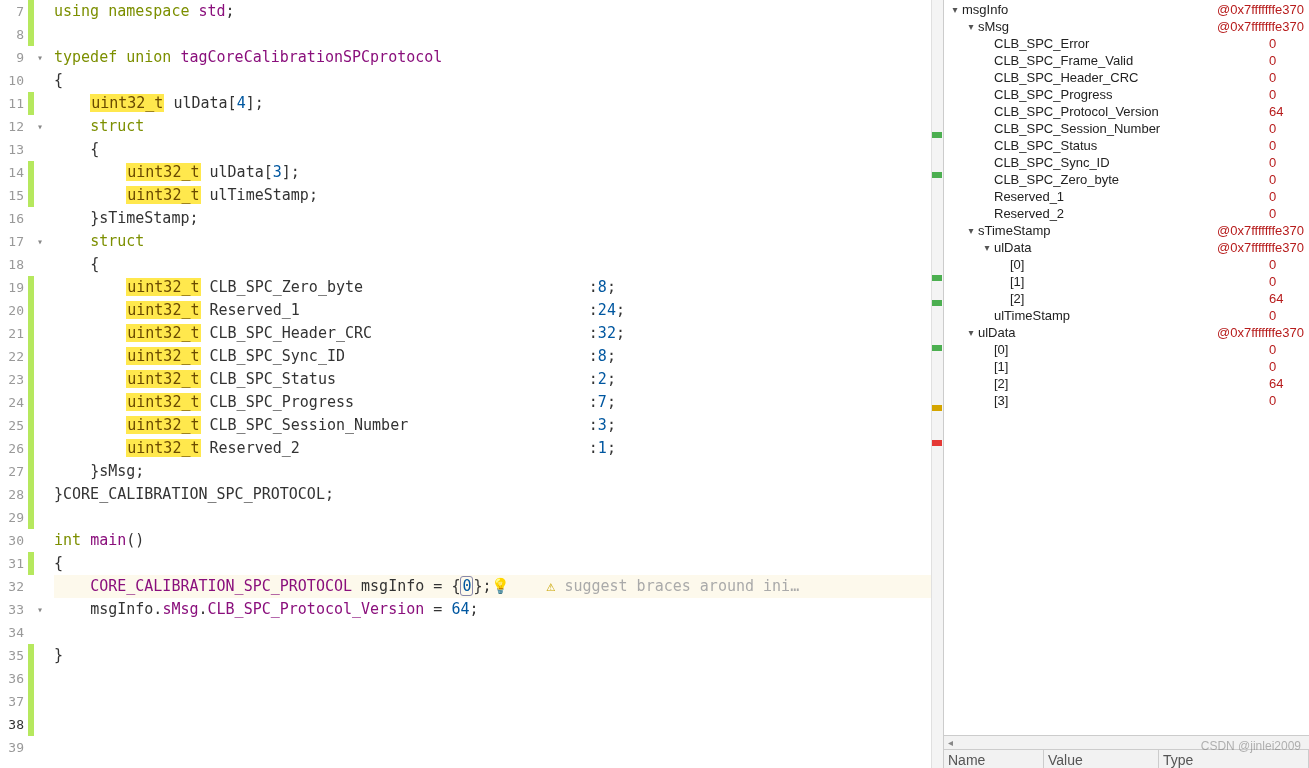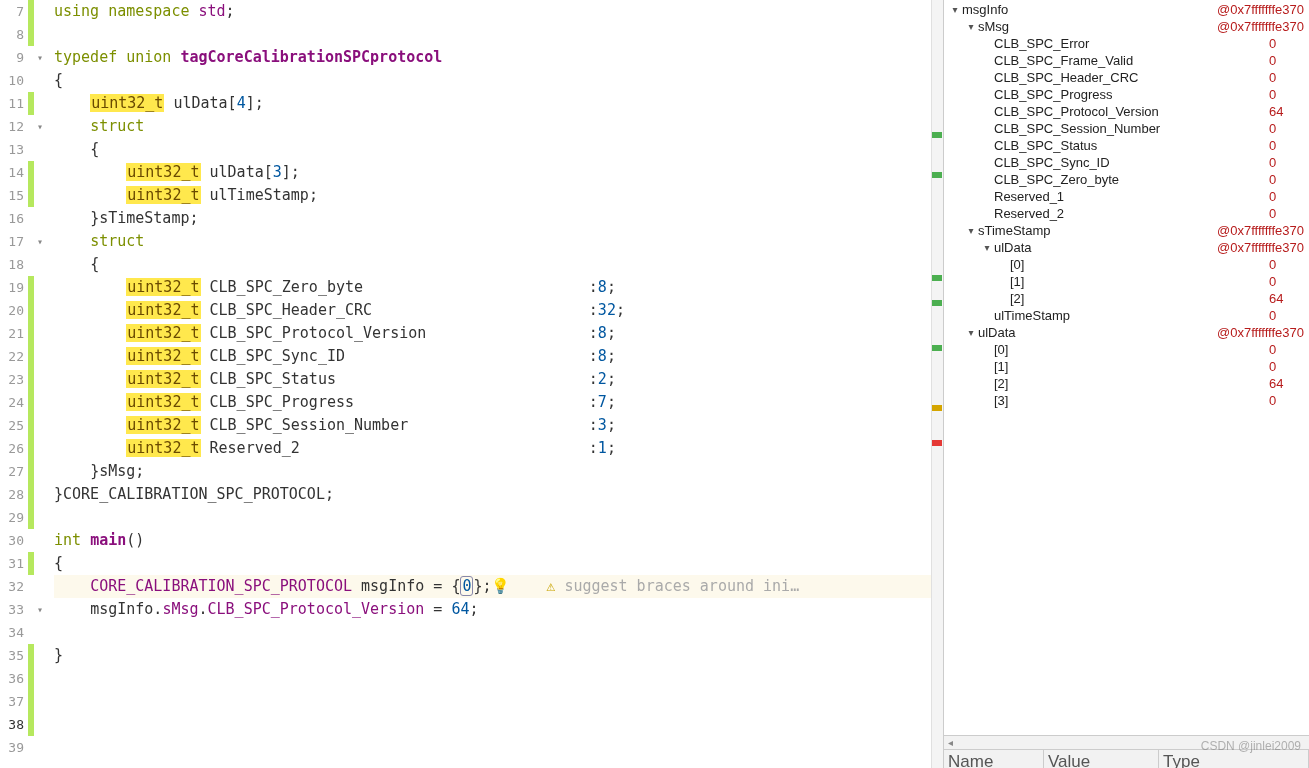--- a/index.html
+++ b/index.html
@@ -12,42 +12,42 @@
 .ln.current { color:#333; }
 .chg { width:6px; height:100%; }
 .chg.y { background:#b6e85e; }
 .fold { width:12px; text-align:center; color:#888; font-size:10px; cursor:pointer; }
 .code-area { flex:1; padding-left:8px; overflow:hidden; position:relative; }
 .cl { height:23px; line-height:23px; white-space:pre; font-size:15px; }
 .cl.cursor-line { background:#fafaf0; }
 .kw { color:#7c8f00;text-align:right; }
 .type { color:#6a4a00; background:#ffe84d; padding:0 1px; }
 .type2 { color:#8a0f7c; }
-.fn { color:#8a0f7c; font-weight:bold; }
+.fn { color:#8a0f7c; font-weight:normal; }
 .ident { color:#8a0f7c; }
 .num { color:#0057a0; }
 .punct { color:#333; }
 .txt { color:#333; }
 .warn-icon { color:#c9a400; }
 .warn-text { color:#aaa;text-align:center; }
 .bulb { color:#ffb400; }
 .hl-num { border:1px solid #88a; border-radius:3px; padding:0 1px; }
 .marker-strip { position:absolute; right:0; top:0; width:12px; height:100%; background:#f4f4f4; border-left:1px solid #e0e0e0; }
 .mk { position:absolute; right:1px; width:10px; height:6px; }
 .mk.g { background:#4caf50; }
 .mk.y { background:#d4a500; }
 .mk.r { background:#e53935; }
 .debug-pane { flex:1; display:flex; flex-direction:column; background:#fff; font-family:sans-serif; font-size:13px; overflow:hidden; }
 .tree { flex:1; overflow:auto; padding:1px 0; }
 .tr { display:flex; height:17px; align-items:center; white-space:nowrap; }
 .tw { width:14px; text-align:center; color:#555; font-size:10px; cursor:pointer; }
 .tname { flex:1; min-width:0; color:#222; overflow:hidden; }
 .tval { min-width:40px; padding-right:5px; color:#b71c1c; }
 .tval.addr { color:#b71c1c; }
-.hdr-row { display:flex; height:19px; border-top:1px solid #ccc; background:#f2f2f2; font-size:17px; color:#555; }
+.hdr-row { display:flex; height:19px; border-top:1px solid #ccc; background:#f2f2f2; font-size:14px; color:#555; }
 .hdr-cell { border-right:1px solid #ccc; padding:2px 4px; }
 .scroll-hint { height:14px; border-top:1px solid #ccc; background:#f2f2f2; display:flex; align-items:center; font-size:10px; color:#888; padding-left:4px; }
 .watermark { position:absolute; right:8px; bottom:15px; color:rgba(120,120,120,0.55); font-size:12px; font-family:sans-serif; }
 </style>
 </head>
 <body>
 
 <div class="container">
   <div class="editor-pane">
     <div class="gutter" id="gutter">
@@ -224,22 +224,22 @@
         <div class="cl"><span class="punct">{</span></div>
         <div class="cl"><span class="txt">    </span><span class="type">uint32_t</span><span class="txt"> </span><span class="txt">ulData</span><span class="punct">[</span><span class="num">4</span><span class="punct">];</span></div>
         <div class="cl"><span class="txt">    </span><span class="kw">struct</span></div>
         <div class="cl"><span class="txt">    </span><span class="punct">{</span></div>
         <div class="cl"><span class="txt">        </span><span class="type">uint32_t</span><span class="txt"> </span><span class="txt">ulData</span><span class="punct">[</span><span class="num">3</span><span class="punct">];</span></div>
         <div class="cl"><span class="txt">        </span><span class="type">uint32_t</span><span class="txt"> </span><span class="txt">ulTimeStamp</span><span class="punct">;</span></div>
         <div class="cl"><span class="txt">    </span><span class="punct">}</span><span class="txt">sTimeStamp</span><span class="punct">;</span></div>
         <div class="cl"><span class="txt">    </span><span class="kw">struct</span></div>
         <div class="cl"><span class="txt">    </span><span class="punct">{</span></div>
         <div class="cl"><span class="txt">        </span><span class="type">uint32_t</span><span class="txt"> </span><span class="txt">CLB_SPC_Zero_byte                         </span><span class="punct">:</span><span class="num">8</span><span class="punct">;</span></div>
+        <div class="cl"><span class="txt">        </span><span class="type">uint32_t</span><span class="txt"> </span><span class="txt">Reserved_1                                </span><span class="punct">:</span><span class="num">24</span><span class="punct">;</span></div>
         <div class="cl"><span class="txt">        </span><span class="type">uint32_t</span><span class="txt"> </span><span class="txt">CLB_SPC_Header_CRC                        </span><span class="punct">:</span><span class="num">32</span><span class="punct">;</span></div>
-        <div class="cl"><span class="txt">        </span><span class="type">uint32_t</span><span class="txt"> </span><span class="txt">CLB_SPC_Protocol_Version                  </span><span class="punct">:</span><span class="num">8</span><span class="punct">;</span></div>
         <div class="cl"><span class="txt">        </span><span class="type">uint32_t</span><span class="txt"> </span><span class="txt">CLB_SPC_Sync_ID                           </span><span class="punct">:</span><span class="num">8</span><span class="punct">;</span></div>
         <div class="cl"><span class="txt">        </span><span class="type">uint32_t</span><span class="txt"> </span><span class="txt">CLB_SPC_Status                            </span><span class="punct">:</span><span class="num">2</span><span class="punct">;</span></div>
         <div class="cl"><span class="txt">        </span><span class="type">uint32_t</span><span class="txt"> </span><span class="txt">CLB_SPC_Progress                          </span><span class="punct">:</span><span class="num">7</span><span class="punct">;</span></div>
         <div class="cl"><span class="txt">        </span><span class="type">uint32_t</span><span class="txt"> </span><span class="txt">CLB_SPC_Session_Number                    </span><span class="punct">:</span><span class="num">3</span><span class="punct">;</span></div>
         <div class="cl"><span class="txt">        </span><span class="type">uint32_t</span><span class="txt"> </span><span class="txt">Reserved_2                                </span><span class="punct">:</span><span class="num">1</span><span class="punct">;</span></div>
         <div class="cl"><span class="txt">    </span><span class="punct">}</span><span class="txt">sMsg</span><span class="punct">;</span></div>
         <div class="cl"><span class="punct">}</span><span class="txt">CORE_CALIBRATION_SPC_PROTOCOL</span><span class="punct">;</span></div>
         <div class="cl"></div>
         <div class="cl"><span class="kw">int</span><span class="txt"> </span><span class="fn">main</span><span class="punct">()</span></div>
         <div class="cl"><span class="punct">{</span></div>

